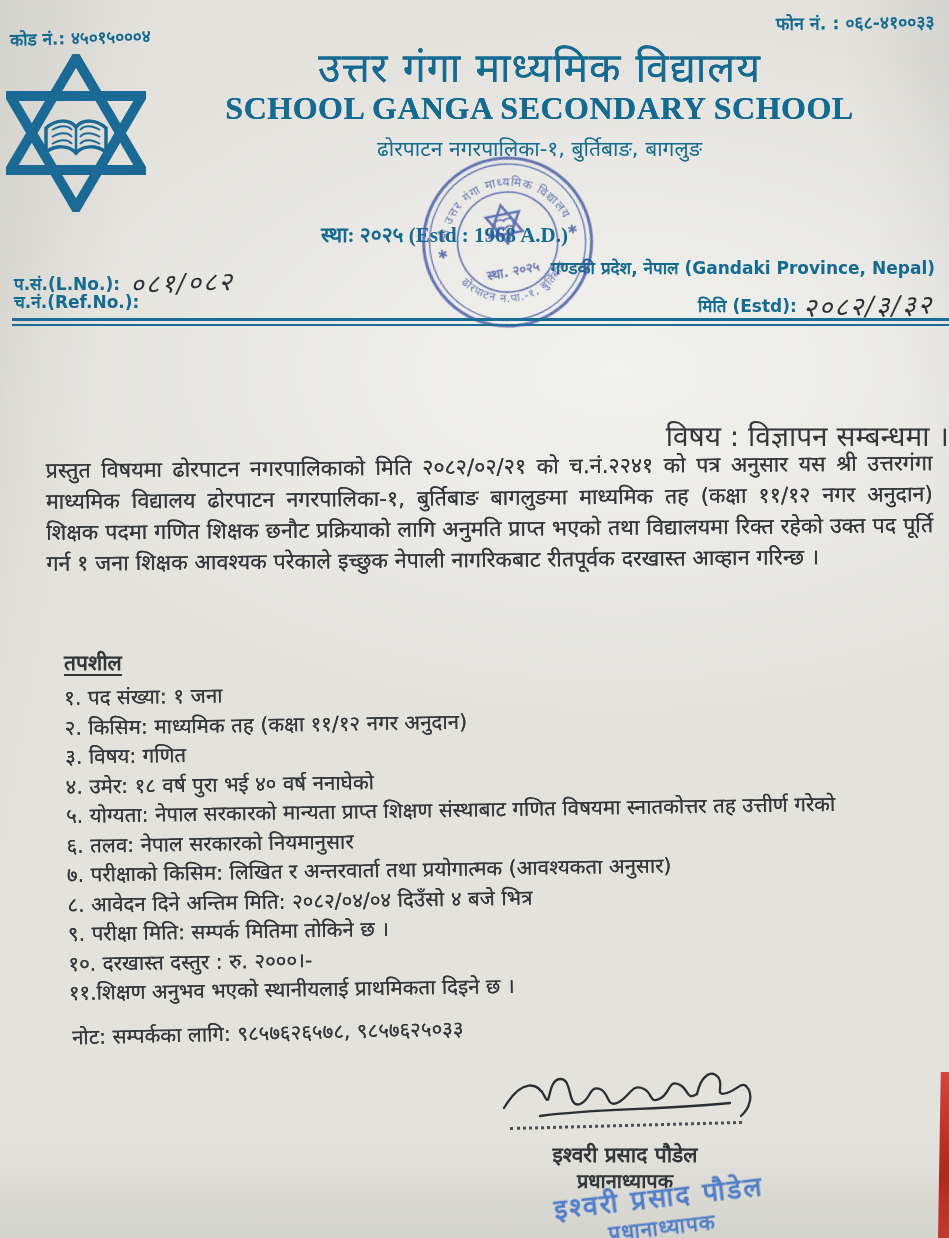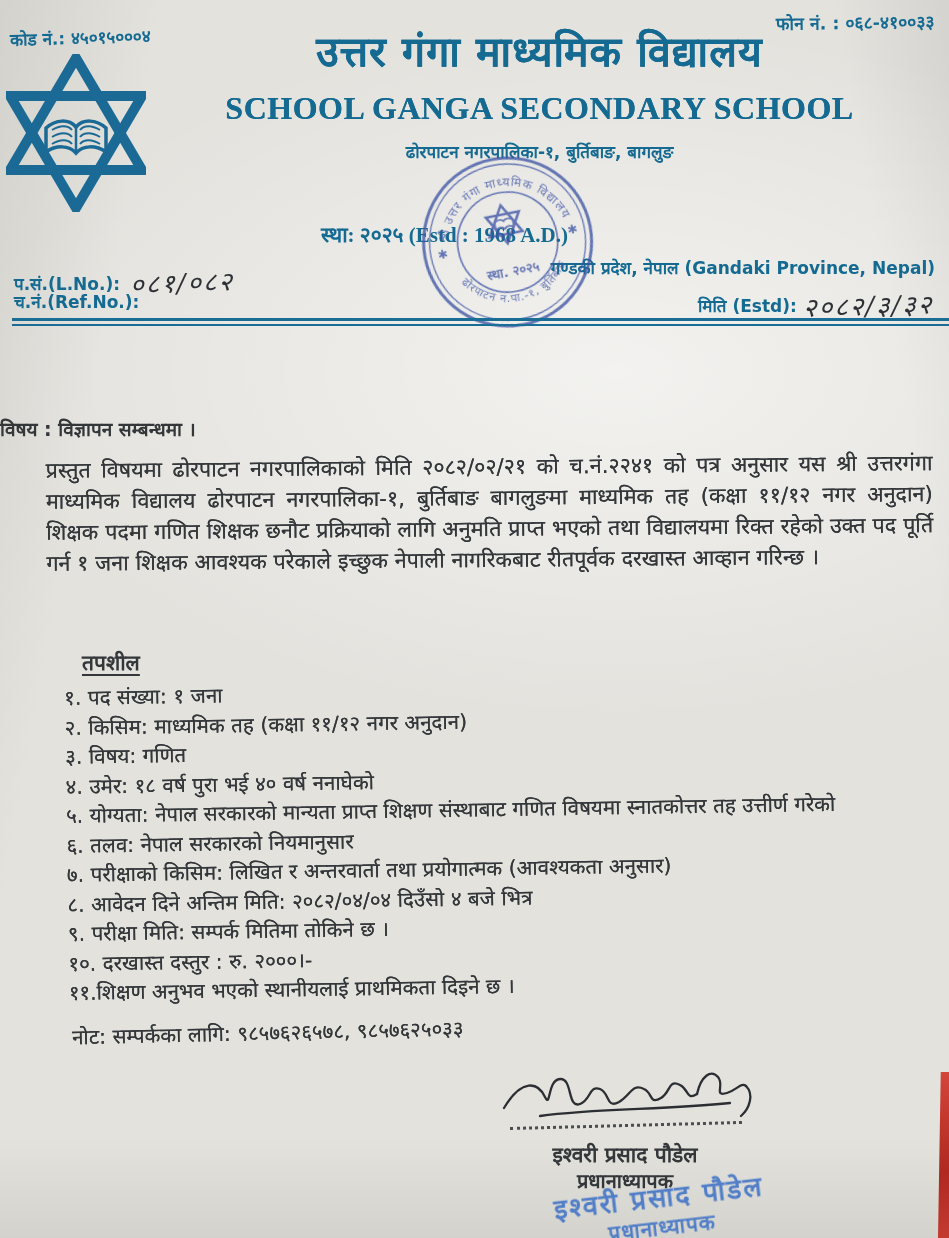--- a/index.html
+++ b/index.html
@@ -18,45 +18,45 @@
       #e3e2dd;
   }
   .teal{color:#156a92;}
   .ink{color:#33373a;}
 
   
   .code-no{position:absolute;left:10px;top:26px;font-size:17px;font-weight:bold;transform:rotate(-1.6deg);}
   .phone-no{position:absolute;right:14px;top:10px;font-size:17.5px;font-weight:bold;transform:rotate(-0.8deg);}
   .logo{position:absolute;left:6px;top:54px;}
   .head-center{position:absolute;left:138px;right:8px;text-align:center;}
-  .title-np{top:22px;font-size:41px;font-weight:bold;letter-spacing:1px;text-shadow:0 0 .6px #156a92;}
+  .title-np{top:38px;font-size:41px;font-weight:normal;letter-spacing:1px;text-shadow:0 0 .6px #156a92;}
   .title-en{top:90px;font-family:"Liberation Serif","DejaVu Serif",serif;font-size:32px;font-weight:bold;letter-spacing:.5px;text-shadow:0 0 .5px #156a92;}
-  .addr-np{top:140px;font-size:17px;font-weight:bold;}
+  .addr-np{top:134px;font-size:21px;font-weight:normal;}
   .addr-en{top:178px;font-family:"Liberation Serif","DejaVu Serif",serif;font-size:22px;font-weight:bold;}
   .estd-line{position:absolute;left:0;right:60px;top:220px;text-align:center;font-size:21px;font-weight:bold;font-family:"Liberation Serif","DejaVu Serif",serif;}
   .province-line{position:absolute;right:14px;top:256px;font-size:17px;font-weight:bold;}
   .lno-line{position:absolute;left:14px;top:262px;font-size:17px;font-weight:bold;}
   .refno-line{position:absolute;left:14px;top:290px;font-size:17px;font-weight:bold;}
   .date-line{position:absolute;right:16px;top:284px;font-size:17px;font-weight:bold;}
   .hand{font-family:"DejaVu Serif","Liberation Serif",serif;font-style:italic;font-weight:normal;
         color:#2d3136;letter-spacing:2px;}
   .hand-lno{font-size:26px;display:inline-block;transform:rotate(-2deg) translateY(2px);margin-left:10px;}
   .hand-date{font-size:26px;display:inline-block;transform:rotate(-1.5deg) translateY(3px);margin-left:6px;}
   .rule{position:absolute;left:12px;right:0;top:318px;height:3px;
         border-top:3px solid #1a6e96;border-bottom:2px solid #1a6e96;}
 
   
   .seal{position:absolute;left:418px;top:152px;opacity:.78;transform:rotate(-11deg);filter:blur(.4px);}
 
   
   .publish-line{position:absolute;left:0;right:0;top:360px;text-align:center;font-size:23px;font-weight:600;letter-spacing:.5px;}
-  .subject-line{position:absolute;left:0;right:0;top:416px;text-align:left;font-size:19px;font-weight:700;}
+  .subject-line{position:absolute;left:0;right:0;top:416px;text-align:right;font-size:28px;font-weight:400;}
   .body-par{position:absolute;left:46px;right:16px;top:452px;font-size:21.5px;line-height:1.44;
             text-align:justify;transform:rotate(-0.5deg);text-shadow:0 0 .4px #44484c;}
-  .details-head{position:absolute;left:82px;top:648px;font-size:21px;font-weight:600;text-decoration:underline;text-underline-offset:4px;}
+  .details-head{position:absolute;left:64px;top:648px;font-size:21px;font-weight:600;text-decoration:underline;text-underline-offset:4px;}
   .details-list{position:absolute;left:64px;top:684px;right:0;font-size:20.5px;transform:rotate(-0.9deg);transform-origin:left top;text-shadow:0 0 .4px #44484c;}
   .details-list .item{line-height:29.5px;white-space:nowrap;}
   .note-line{position:absolute;left:72px;top:1018px;font-size:20.5px;transform:rotate(-1.3deg);text-shadow:0 0 .4px #44484c;}
 
   
   .sig-svg{position:absolute;left:498px;top:1064px;}
   .dotted-line{position:absolute;left:510px;top:1124px;width:232px;border-bottom:3px dotted #4a4e52;transform:rotate(-1.5deg);}
   .sig-name{position:absolute;left:420px;width:410px;top:1140px;text-align:center;font-size:21px;font-weight:600;}
   .sig-title{position:absolute;left:420px;width:410px;top:1167px;text-align:center;font-size:20px;font-weight:600;}
   .name-stamp{position:absolute;left:440px;width:440px;top:1178px;text-align:center;color:#3a6fc6;

